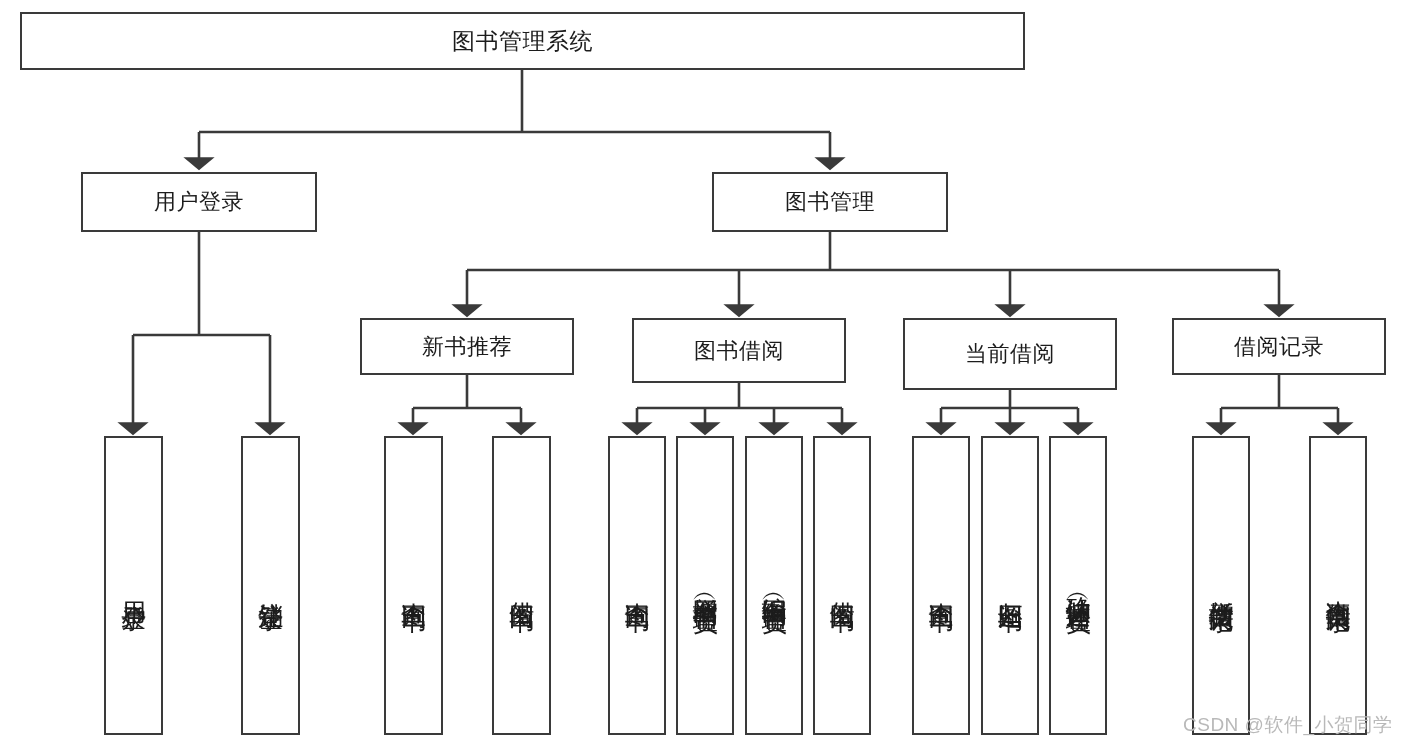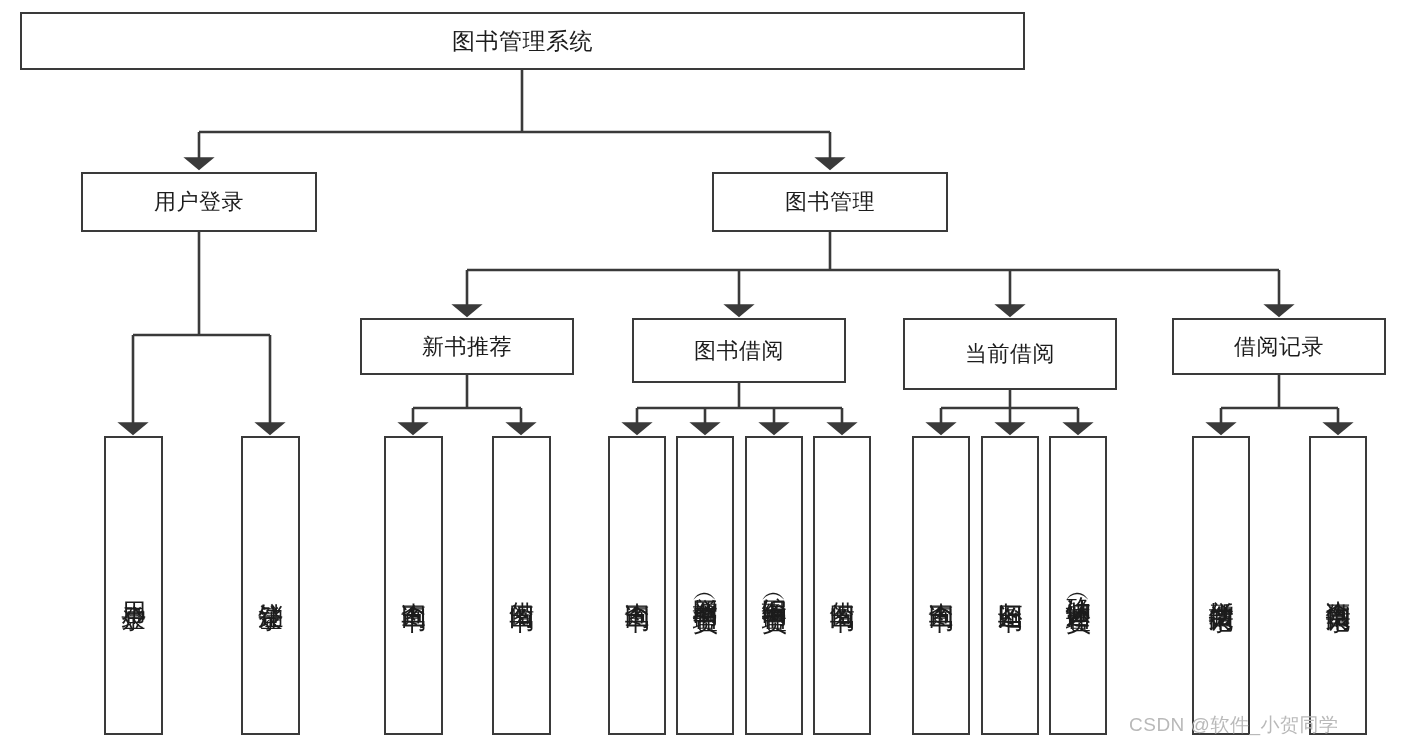--- a/index.html
+++ b/index.html
@@ -55,21 +55,21 @@
     writing-mode: vertical-rl;
     text-orientation: upright;
     font-size: 25px;
     line-height: 1.18;
     letter-spacing: 2px;
     max-height: 280px;
     text-align: center;
   }
   .watermark {
     position: absolute;
-    left: 1129px;
+    left: 1183px;
     top: 712px;
     font-size: 19px;
     color: #b9b9b9;
     white-space: nowrap;
     letter-spacing: 0.5px;
   }
 </style>
 </head>
 <body>
 

